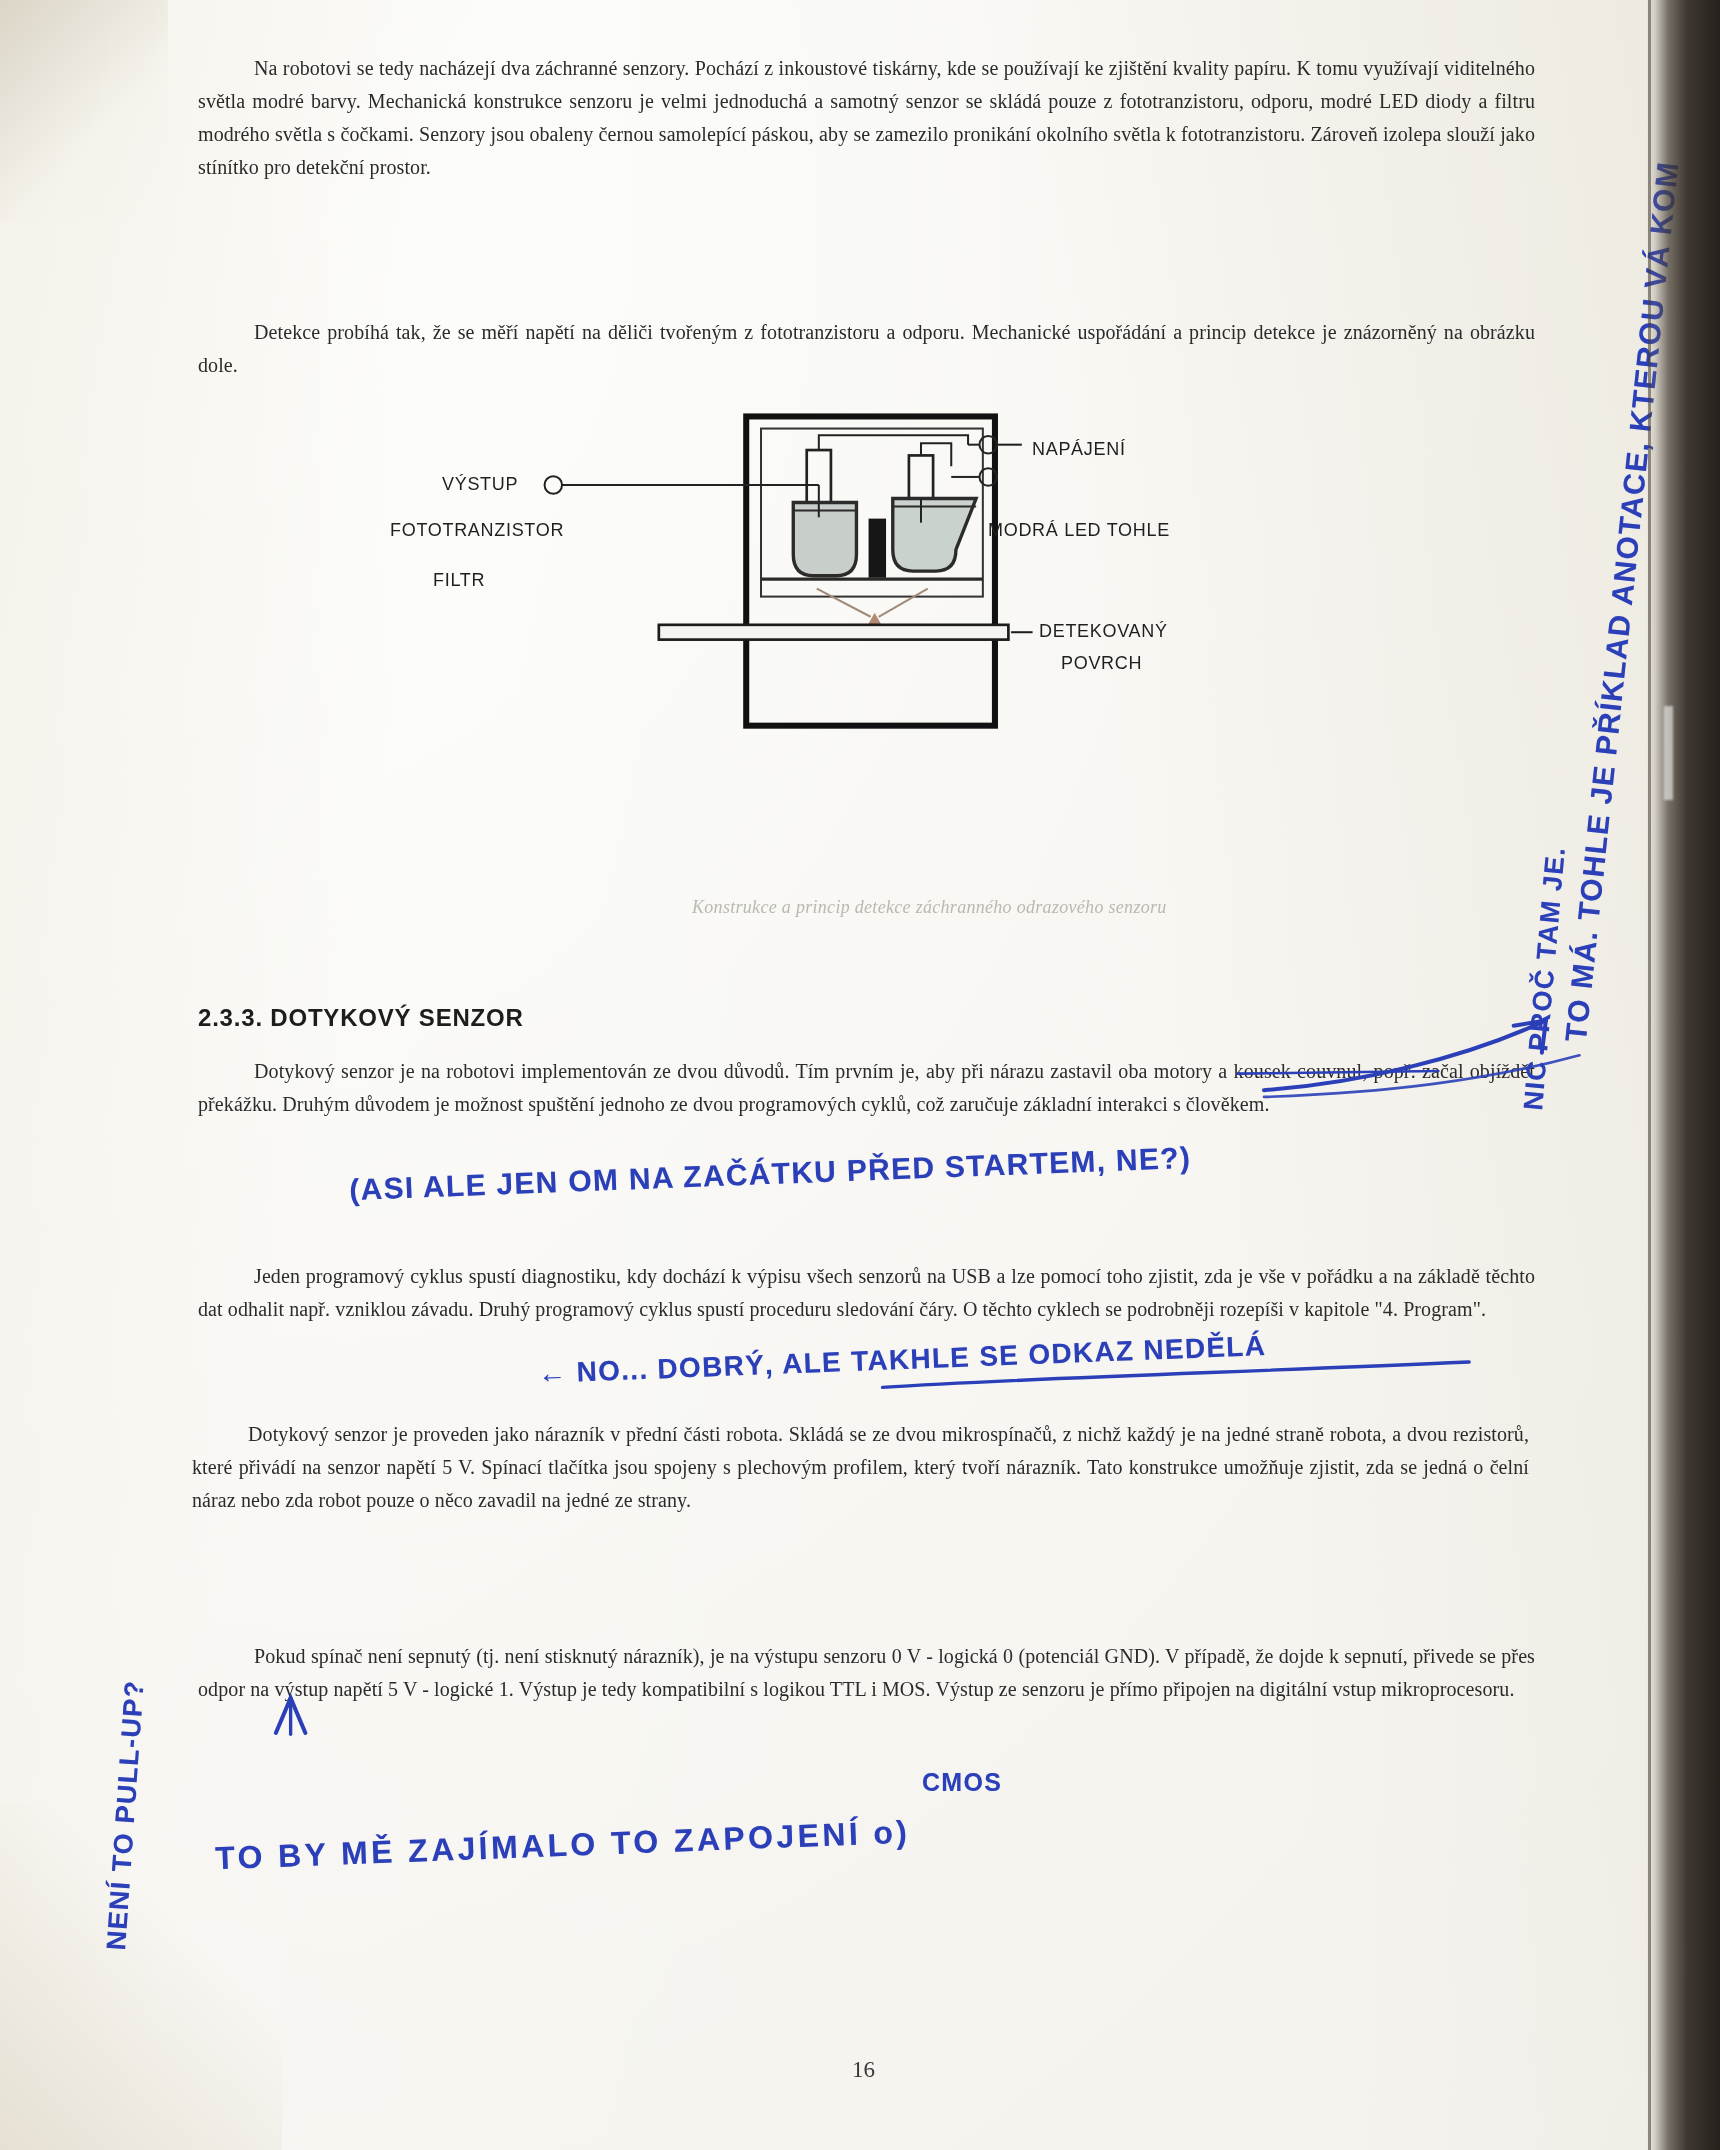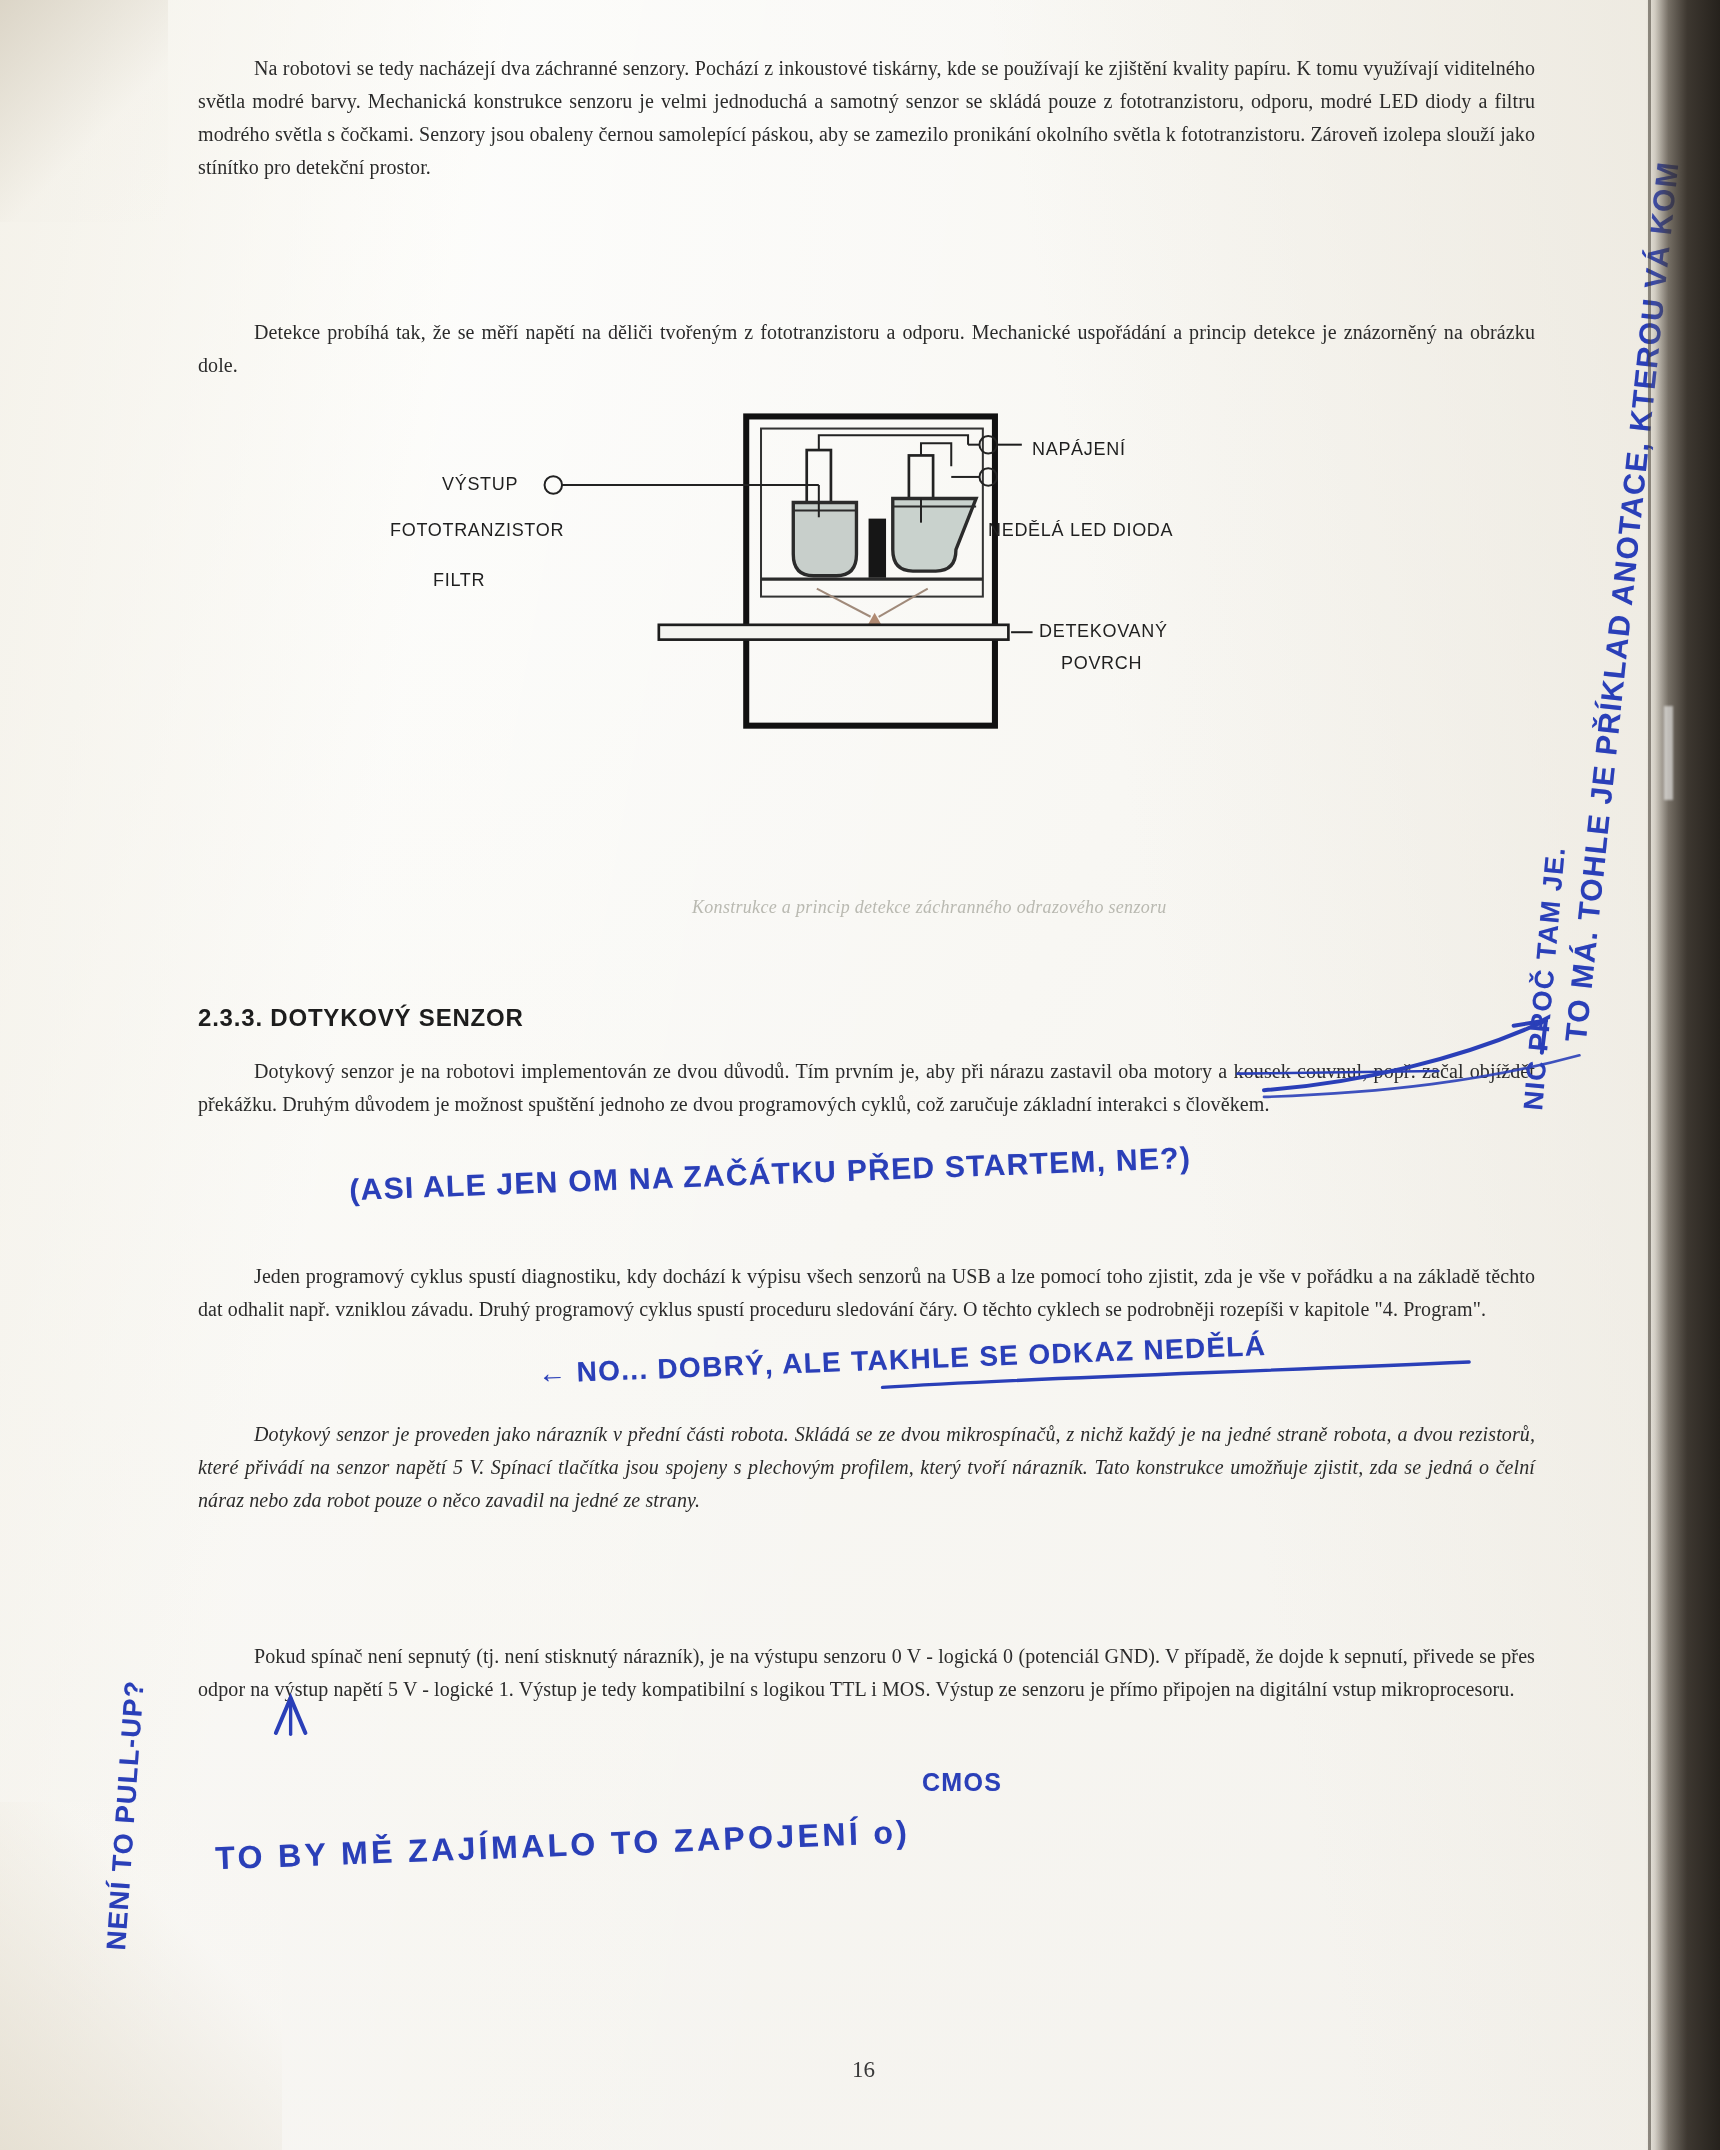--- a/index.html
+++ b/index.html
@@ -220,39 +220,39 @@
       <line x1="802" y1="78" x2="818" y2="78" stroke="#1d1d1d" stroke-width="0"></line>
 
       <line x1="803" y1="62" x2="840" y2="62" stroke="#1d1d1d" stroke-width="3"></line>
 
       <line x1="772" y1="190" x2="800" y2="190" stroke="#1d1d1d" stroke-width="0"></line>
     </svg>
 
     <div class="fig-label" style="left:575px; top:36px;">NAPÁJENÍ</div>
     <div class="fig-label" style="left:-15px; top:71px;">VÝSTUP</div>
     <div class="fig-label" style="left:-67px; top:117px;">FOTOTRANZISTOR</div>
-    <div class="fig-label" style="left:531px; top:117px;">NEDĚLÁ LED DIODA</div>
+    <div class="fig-label" style="left:531px; top:117px;">MODRÁ LED TOHLE</div>
     <div class="fig-label" style="left:-24px; top:167px;">FILTR</div>
     <div class="fig-label" style="left:582px; top:218px;">DETEKOVANÝ</div>
     <div class="fig-label" style="left:604px; top:250px;">POVRCH</div>
   </div>
 
   <div class="caption" style="left:692px; top:897px;">Konstrukce a princip detekce záchranného odrazového senzoru</div>
 
   <h2 class="heading" style="left:198px; top:960px;margin-top:44px;">2.3.3. DOTYKOVÝ SENZOR</h2>
 
   <p class="body-text" style="left:198px; top:1035px; width:1337px;">
     <span class="indent"></span><span>Dotykový senzor je na robotovi implementován ze dvou důvodů. Tím prvním je, aby při nárazu zastavil oba motory a kousek couvnul, popř. začal objíždět překážku. Druhým důvodem je možnost spuštění jednoho ze dvou programových cyklů, což zaručuje základní interakci s člověkem.</span>
   </p>
 
   <p class="body-text" style="left:198px; top:1240px; width:1337px;">
     <span class="indent"></span><span>Jeden programový cyklus spustí diagnostiku, kdy dochází k výpisu všech senzorů na USB a lze pomocí toho zjistit, zda je vše v pořádku a na základě těchto dat odhalit např. vzniklou závadu. Druhý programový cyklus spustí proceduru sledování čáry. O těchto cyklech se podrobněji rozepíši v kapitole "4. Program".</span>
   </p>
 
-  <p class="body-text" style="left:198px; top:1398px; width:1337px;font-style:italic;">
+  <p class="body-text" style="left:192px; top:1398px; width:1337px;">
     <span class="indent"></span><span>Dotykový senzor je proveden jako nárazník v přední části robota. Skládá se ze dvou mikrospínačů, z nichž každý je na jedné straně robota, a dvou rezistorů, které přivádí na senzor napětí 5 V. Spínací tlačítka jsou spojeny s plechovým profilem, který tvoří nárazník. Tato konstrukce umožňuje zjistit, zda se jedná o čelní náraz nebo zda robot pouze o něco zavadil na jedné ze strany.</span>
   </p>
 
   <p class="body-text" style="left:198px; top:1620px; width:1337px;">
     <span class="indent"></span><span>Pokud spínač není sepnutý (tj. není stisknutý nárazník), je na výstupu senzoru 0 V - logická 0 (potenciál GND). V případě, že dojde k sepnutí, přivede se přes odpor na výstup napětí 5 V - logické 1. Výstup je tedy kompatibilní s logikou TTL i MOS. Výstup ze senzoru je přímo připojen na digitální vstup mikroprocesoru.</span>
   </p>
 
   <svg class="ink" style="left:1264px; top:1011px;" width="349" height="94" viewBox="0 0 520 140">
     <path d="M0 118 C 140 108, 300 70, 420 14" fill="none" stroke="#2a3fb8" stroke-width="6" stroke-linecap="round"></path>
     <path d="M420 14 L 372 22 M420 14 L 414 62" fill="none" stroke="#2a3fb8" stroke-width="6" stroke-linecap="round"></path>

